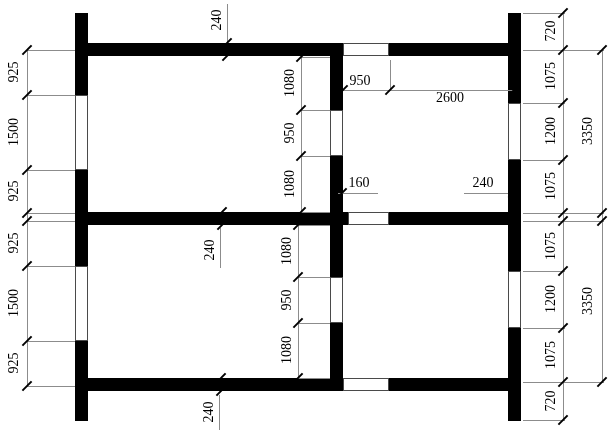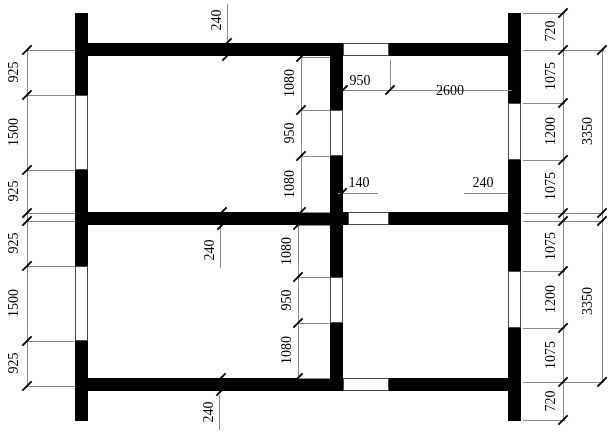--- a/index.html
+++ b/index.html
@@ -158,18 +158,18 @@
   <div class="vlbl" style="left:551px;top:401px;">720</div>
 
   <div class="vlbl" style="left:588px;top:131px;">3350</div>
   <div class="vlbl" style="left:588px;top:301px;">3350</div>
 
   <div class="vlbl" style="left:217px;top:20px;">240</div>
   <div class="vlbl" style="left:210px;top:250px;">240</div>
   <div class="vlbl" style="left:209px;top:412px;">240</div>
 
   <div class="lbl" style="left:360px;top:81px;">950</div>
-  <div class="lbl" style="left:450px;top:91px;">2600</div>
+  <div class="lbl" style="left:450px;top:98px;">2600</div>
 
-  <div class="lbl" style="left:359px;top:183px;">140</div>
+  <div class="lbl" style="left:359px;top:183px;">160</div>
   <div class="lbl" style="left:483px;top:183px;">240</div>
 
 </div>
 
 </body></html>

